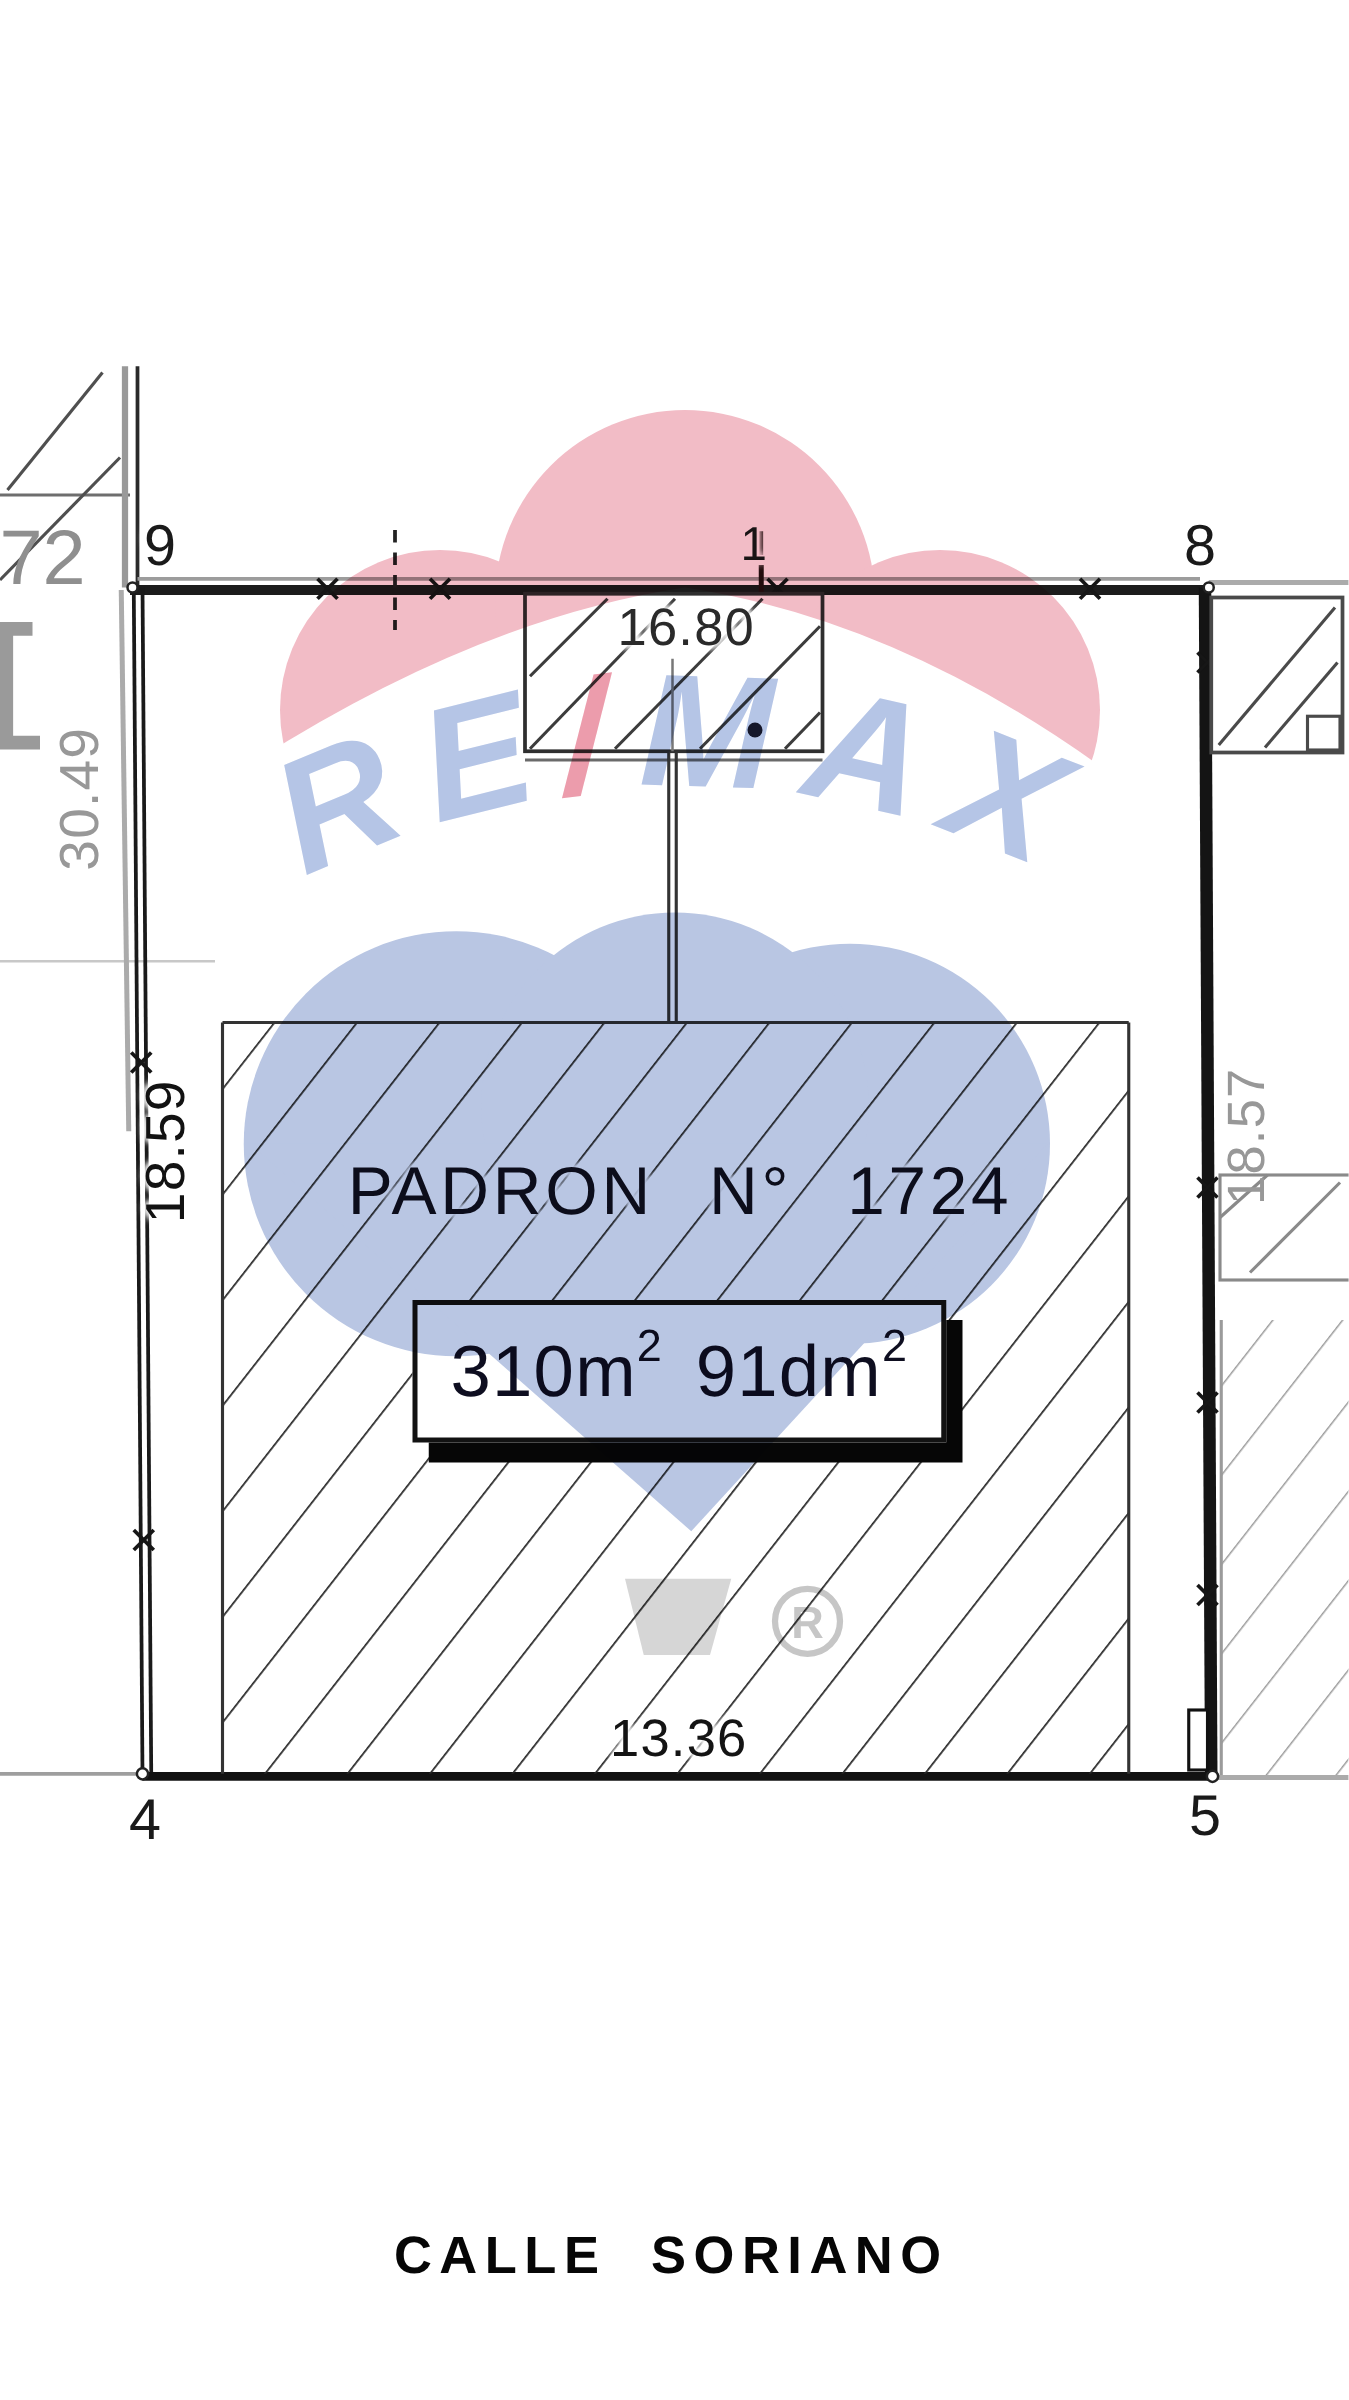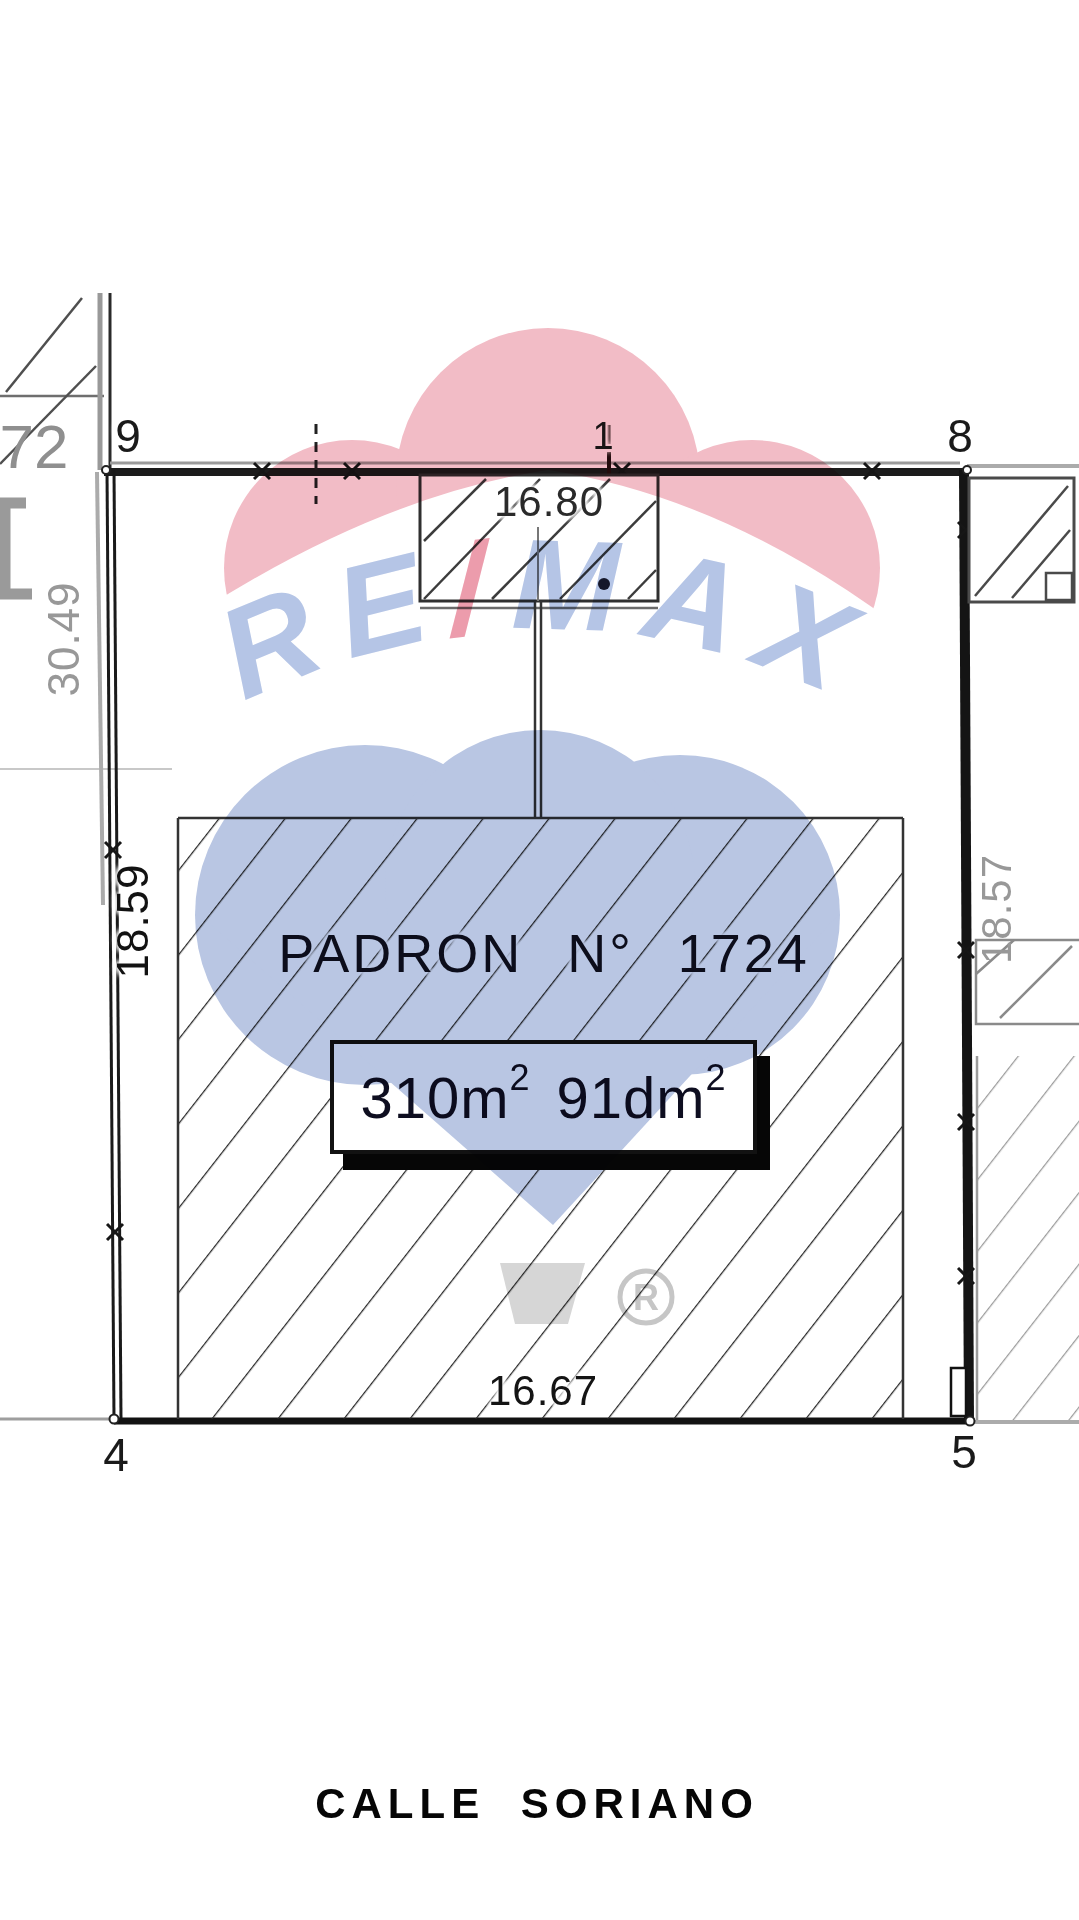--- a/index.html
+++ b/index.html
@@ -172,21 +172,21 @@
   <div class="label corner halo" style="left:128px;top:436px;">9</div>
   <div class="label halo" style="left:603px;top:436px;font-size:38px;">1</div>
   <div class="label corner halo" style="left:960px;top:436px;">8</div>
   <div class="label corner" style="left:116px;top:1455px;">4</div>
   <div class="label corner" style="left:964px;top:1452px;">5</div>
 
   <div class="label dim halo" style="left:549px;top:502px;color:#2a2a2a;">16.80</div>
   <div class="label dim rot gray" style="left:64px;top:639px;font-size:44px;">30.49</div>
   <div class="label dim rot halo" style="left:133px;top:921px;font-size:44px;color:#121212;">18.59</div>
   <div class="label dim rot gray" style="left:997px;top:909px;">18.57</div>
-  <div class="label dim halo" style="left:543px;top:1391px;color:#141414;">16.67</div>
+  <div class="label dim halo" style="left:543px;top:1391px;color:#141414;">13.36</div>
 
   <div id="padron-title" class="label halo" style="left:544px;top:953px;">PADRON N° 1724</div>
 
   <div id="area-box">
     <span class="t"><span>310m</span><sup>2</sup><span id="area-gap"></span><span>91dm</span><sup>2</sup></span>
   </div>
 
   <div id="street-label" class="label" style="left:537px;top:1804px;">CALLE  SORIANO</div>
 
   <svg id="watermark-layer" width="1079" height="1920" viewBox="0 0 1079 1920">

